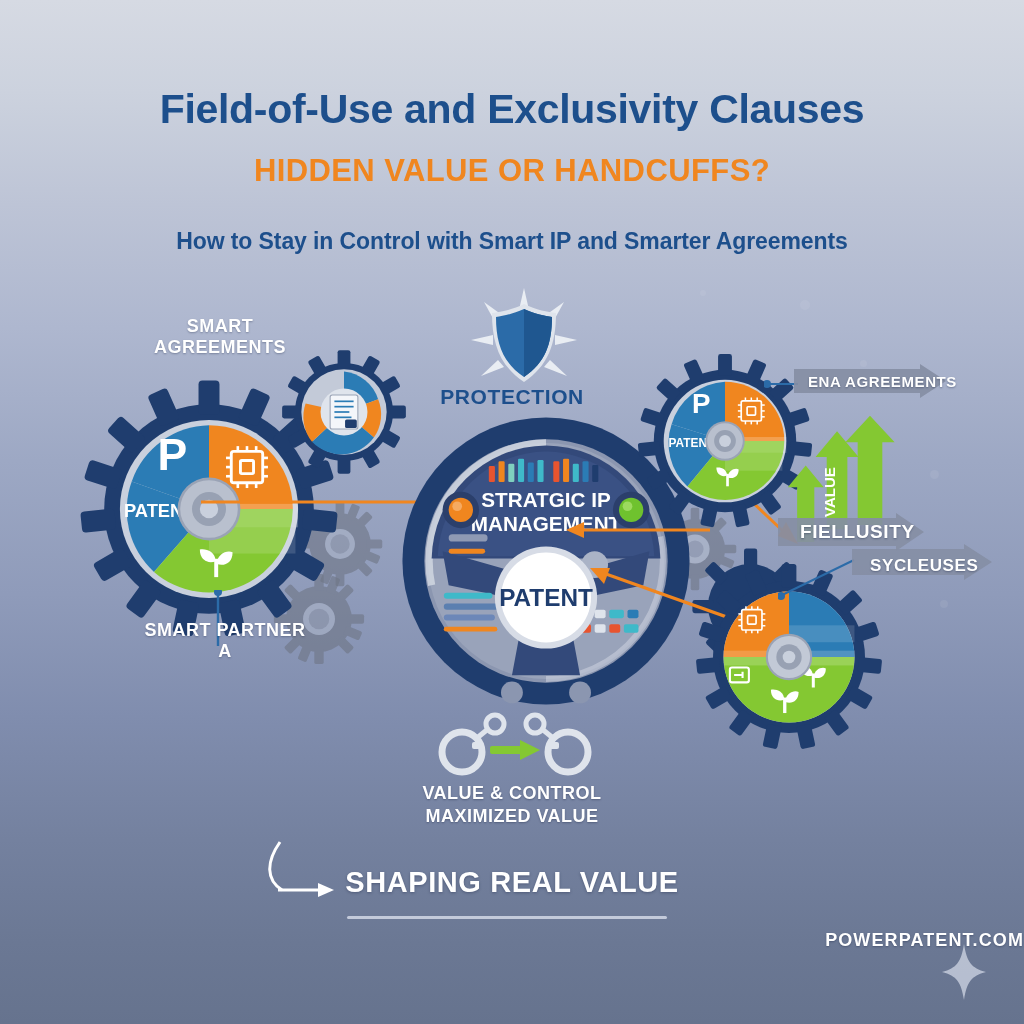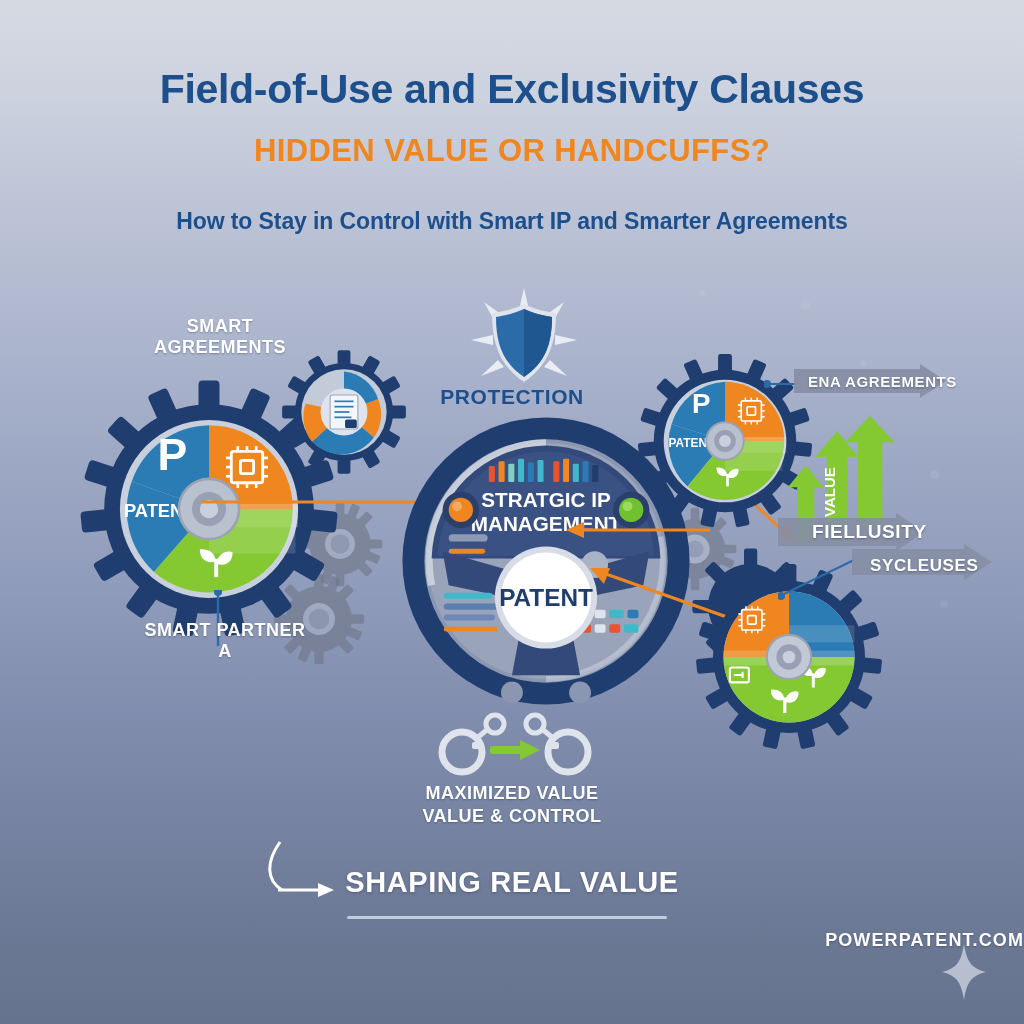--- a/index.html
+++ b/index.html
@@ -16,21 +16,21 @@
       #d6dae3 0%, #ccd2de 9%, #bdc4d6 20%,
       #aeb7cf 32%, #9da8c4 45%, #8f9bba 58%,
       #808dae 70%, #74819f 82%, #6b7894 92%, #66738e 100%);
     overflow:hidden;
   }
 
   
   .blob { position:absolute; border-radius:50%; background:rgba(255,255,255,.07); }
 
   
-  .hdr { position:absolute; left:0; right:0; text-align:center; }
+  .hdr { position:absolute; left:0; right:0; text-align:center;margin-top:20px; }
   #title1 {
     top:68px; font-size:41px; font-weight:bold; color:#1d4f8c;
     letter-spacing:-.3px; line-height:1.05;
   }
   #title2 {
     top:133px; font-size:31px; font-weight:bold; color:#f0861f;
     letter-spacing:.4px;
   }
   #subtitle {
     top:208px; font-size:23px; font-weight:bold; color:#1d4f8c;
@@ -572,21 +572,21 @@
     <svg width="152" height="34" viewBox="0 0 152 34" style="position:absolute;inset:0;">
       <path d="M0 5 L126 5 L126 0 L152 17 L126 34 L126 29 L0 29 Z" fill="#858ea4" opacity=".92"></path>
     </svg>
     <div class="btext" style="font-size:15px;">ENA AGREEMENTS</div>
   </div>
 
   <div class="banner" style="left:778px;top:513px;width:146px;height:38px;">
     <svg width="146" height="38" viewBox="0 0 146 38" style="position:absolute;inset:0;">
       <path d="M0 5 L118 5 L118 0 L146 19 L118 38 L118 33 L0 33 Z" fill="#858ea4" opacity=".92"></path>
     </svg>
-    <div class="btext" style="font-size:19px;padding-left:34px;">FIELLUSITY</div>
+    <div class="btext" style="font-size:19px;padding-left:22px;">FIELLUSITY</div>
   </div>
 
   <div class="banner" style="left:852px;top:544px;width:140px;height:36px;">
     <svg width="140" height="36" viewBox="0 0 140 36" style="position:absolute;inset:0;">
       <path d="M0 5 L112 5 L112 0 L140 18 L112 36 L112 31 L0 31 Z" fill="#858ea4" opacity=".9"></path>
     </svg>
     <div class="btext" style="font-size:17px;padding-left:18px;margin-top:8px;">SYCLEUSES</div>
   </div>
 
   <div class="gear" style="left:432px;top:712px;">
@@ -606,22 +606,22 @@
         <rect x="117" y="30" width="10" height="7" rx="2"></rect>
       </g>
 
       <g fill="#84c832">
         <rect x="58" y="34" width="36" height="8" rx="2"></rect>
         <polygon points="108,38 88,28 88,48"></polygon>
       </g>
     </svg>
   </div>
   <div id="maxval">
+    <div>VALUE &amp; CONTROL</div>
     <div>MAXIMIZED VALUE</div>
-    <div>VALUE &amp; CONTROL</div>
   </div>
 
   <svg class="gear" style="left:268px;top:832px;" width="80" height="70">
     <path d="M12 10 C-2 30 -2 48 14 58" stroke="#ffffff" stroke-width="3" fill="none"></path>
     <path d="M10 58 L54 58" stroke="#ffffff" stroke-width="3" fill="none"></path>
     <polygon points="66,58 50,51 50,65" fill="#ffffff"></polygon>
   </svg>
 
   <div id="shaping">SHAPING REAL VALUE</div>
   <div id="footline"></div>

